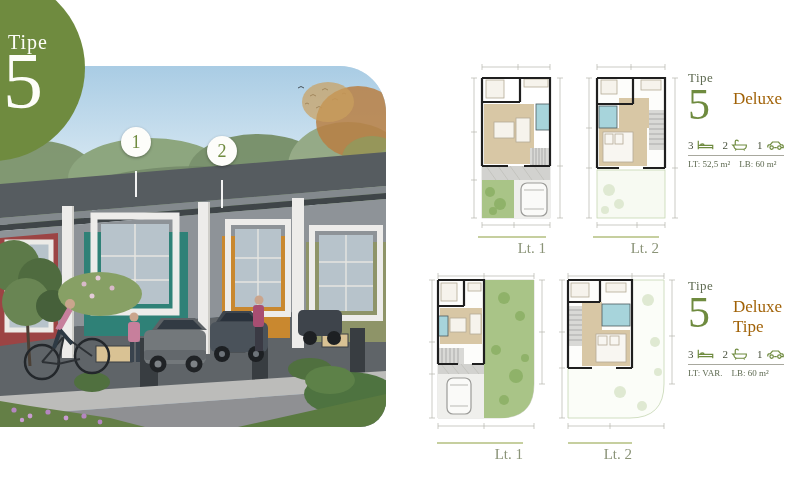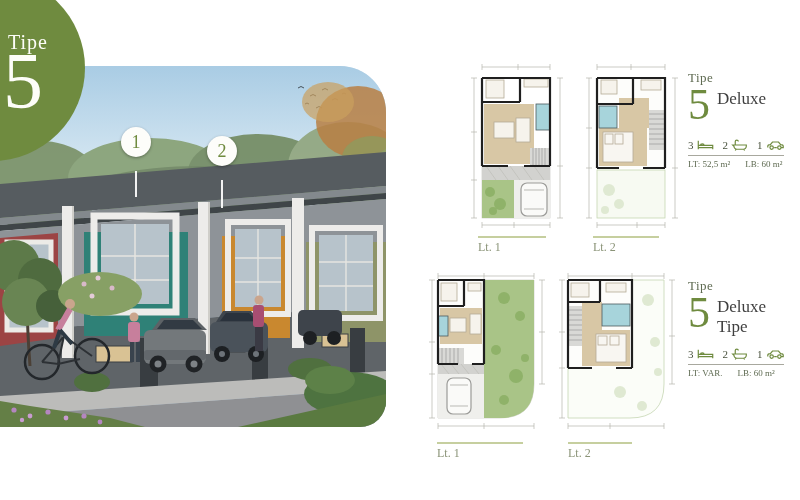--- a/index.html
+++ b/index.html
@@ -13,32 +13,32 @@
   
   .photo{position:absolute;left:0;top:66px;width:386px;height:361px;overflow:hidden;
          border-radius:0 46px 26px 0;background:#cfe0ec;}
   .marker{position:absolute;width:30px;height:30px;border-radius:50%;background:#fdfdfa;
           box-shadow:0 1px 3px rgba(0,0,0,.35);display:flex;align-items:center;justify-content:center;
           font-size:18px;color:#6f8b3f;z-index:3;}
   .marker-line{position:absolute;width:2px;background:rgba(255,255,255,.92);z-index:2;}
   
   .plan-svg{position:absolute;}
   .floor-rule{position:absolute;height:2px;background:#c6cf9f;}
-  .floor-label{position:absolute;font-size:12px;color:#8a9377;text-align:left;}
+  .floor-label{position:absolute;font-size:15px;color:#8a9377;text-align:right;}
   
   .hdr{position:absolute;width:110px;}
   .hdr .tipe{font-size:13px;color:#5f6b52;letter-spacing:.5px;}
   .hdr .numrow{display:flex;align-items:flex-start;margin-top:1px;}
   .hdr .bignum{font-size:44px;line-height:.82;color:#6f8b3f;}
-  .hdr .name{font-size:17px;color:#404040;margin-left:7px;margin-top:2px;line-height:1.15;}
+  .hdr .name{font-size:17px;color:#a16207;margin-left:23px;margin-top:2px;line-height:1.15;}
   .hdr .specs{display:flex;align-items:center;gap:9px;margin-top:16px;}
   .spec{display:flex;align-items:center;gap:3px;}
   .spec .cnt{font-size:11px;color:#49523e;}
   .hdr .divider{width:96px;height:1px;background:#a8a89e;margin-top:4px;}
-  .hdr .area{display:flex;gap:15px;margin-top:3px;font-size:9px;color:#5f6b52;}
+  .hdr .area{display:flex;gap:9px;margin-top:3px;font-size:9px;color:#5f6b52;}
   .icon-svg{display:block;}
 </style>
 </head>
 <body>
 
 <div id="canvas">
 
   <div class="photo">
     <svg class="scene" width="386" height="361" viewBox="0 0 386 361">
       <defs>

